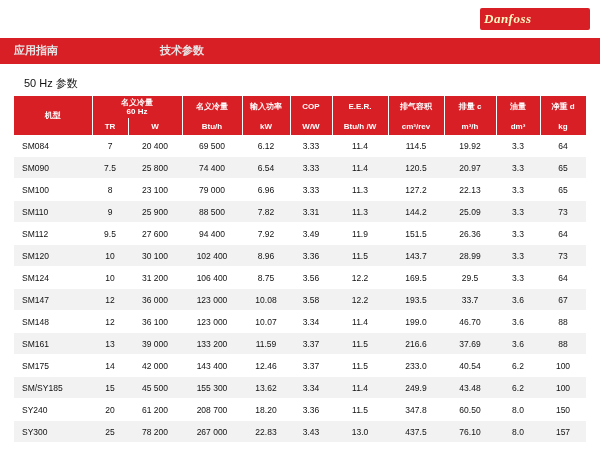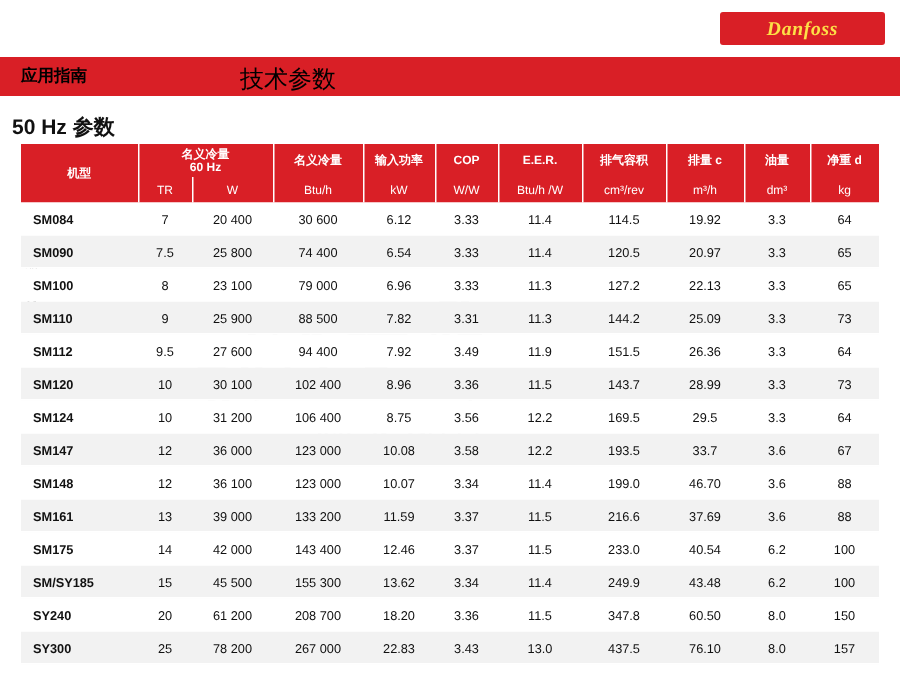--- a/index.html
+++ b/index.html
@@ -19,62 +19,62 @@
   
   .logo-area {
     position: absolute;
     top: 8px;
     right: 10px;
     width: 110px;
     height: 24px;
   }
   .logo-box {
     background: #d91f26;
-    color: #fde047;
+    color: #fef9c3;
     font-family: "Liberation Serif", serif;
     font-style: italic;
     font-weight: bold;
     font-size: 13px;
-    text-align: center;
+    text-align: left;
     line-height: 20px;
     padding: 1px 4px;
     border-radius: 2px;
     letter-spacing: 0.5px;
   }
 
   .topbar {
     position: absolute;
     top: 38px;
     left: 0;
     width: 600px;
     height: 26px;
     background: #d91f26;
-    color: #000000;
+    color: #e5e5e5;
   }
   .topbar .t1 {
     position: absolute;
     left: 14px;
     top: 5px;
     font-size: 11px;
     font-weight: bold;
   }
   .topbar .t2 {
     position: absolute;
     left: 160px;
     top: 5px;
-    font-size: 16px;
+    font-size: 11px;
+    font-weight: bold;
+  }
+
+  .section-title {
+    position: absolute;
+    top: 76px;
+    left: 24px;
+    font-size: 11px;
     font-weight: normal;
-  }
-
-  .section-title {
-    position: absolute;
-    top: 76px;
-    left: 8px;
-    font-size: 14px;
-    font-weight: bold;
     color: #111;
   }
 
   
   .table-wrap {
     position: absolute;
     top: 96px;
     left: 14px;
     width: 572px;
   }
@@ -96,21 +96,21 @@
     height: 22px;
     text-align: center;
     vertical-align: middle;
     border-right: 1px solid #fff;
     line-height: 1.15;
   }
   thead tr.h2 th {
     background: #d91f26;
     color: #fff;
     font-size: 8px;
-    font-weight: normal;
+    font-weight: bold;
     height: 17px;
     text-align: center;
     vertical-align: middle;
     border-right: 1px solid #fff;
   }
   thead th.model-th {
     font-size: 9px;
   }
   thead th:last-child { border-right: none; }
 
@@ -119,21 +119,21 @@
     height: 21px;
     text-align: center;
     vertical-align: middle;
     color: #111;
     border-bottom: 1px solid #ffffff;
   }
   tbody tr.grp-r22 td { background: #ffffff; }
   tbody tr.grp-r22 td.model { text-align: left; padding-left: 8px; }
   tbody tr.alt td { background: #f2f2f2; }
 
-  td.model { text-align: left; padding-left: 8px; font-weight: bold; }
+  td.model { text-align: left; padding-left: 8px; }
 
   
   .sidelabel {
     position: absolute;
     left: 16px;
     top: 215px;
     font-size: 8.5px;
     color: #111;
     transform: rotate(-90deg);
     transform-origin: left top;
@@ -226,21 +226,21 @@
         <th>m³/h</th>
         <th>dm³</th>
         <th>kg</th>
       </tr>
     </thead>
     <tbody id="tbody">
         <tr class="grp-r22">
           <td class="model">SM084</td>
           <td>7</td>
           <td>20 400</td>
-          <td>30 600</td>
+          <td>69 500</td>
           <td>6.12</td>
           <td>3.33</td>
           <td>11.4</td>
           <td>114.5</td>
           <td>19.92</td>
           <td>3.3</td>
           <td>64</td>
         </tr>
         <tr class="grp-r22 alt">
           <td class="model">SM090</td>

